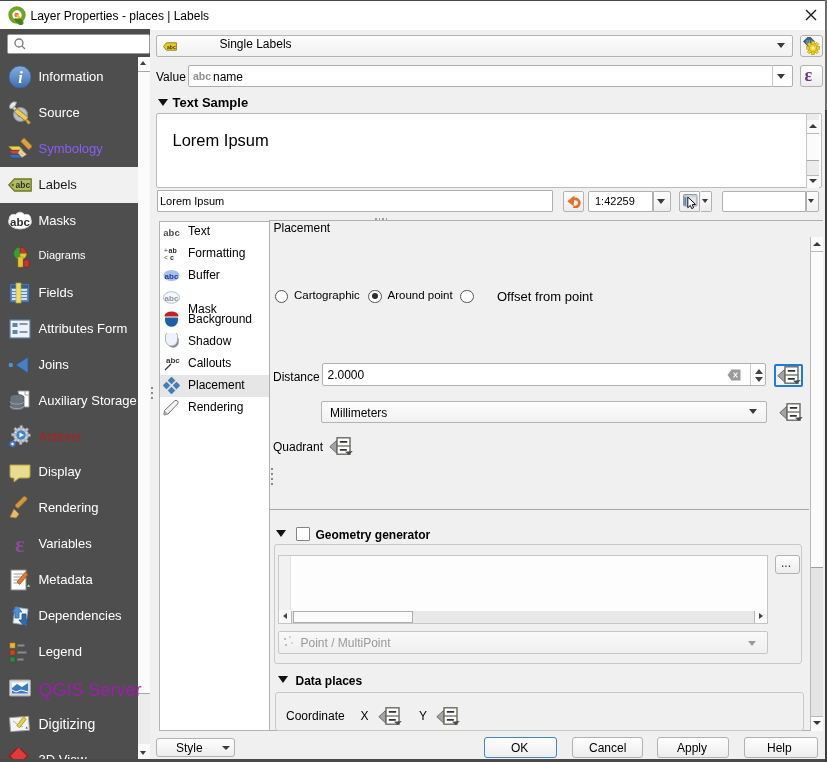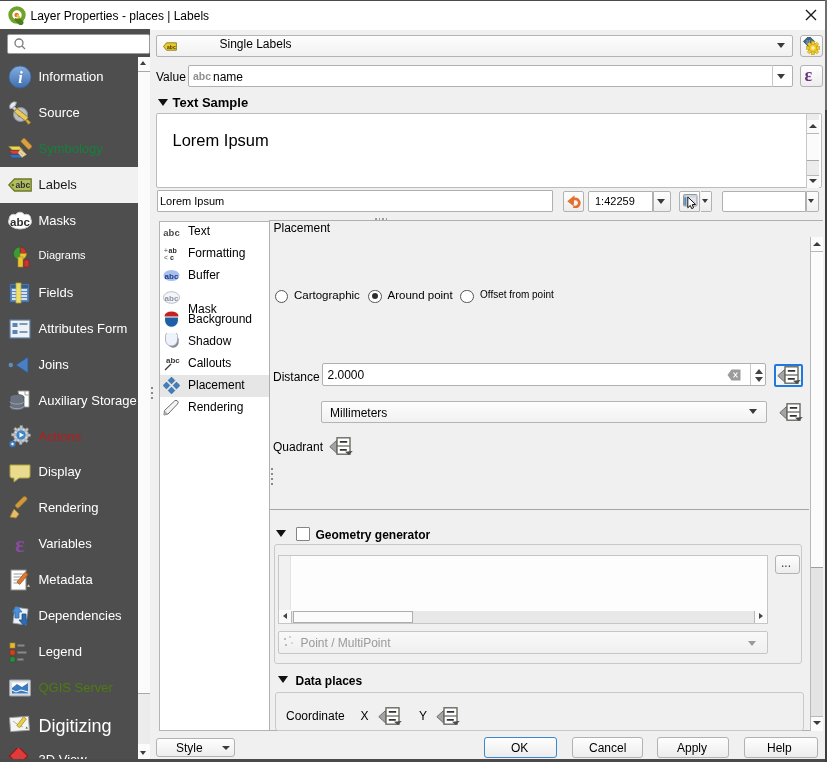--- a/index.html
+++ b/index.html
@@ -73,21 +73,21 @@
     </svg></div>
 <div class="lbl" style="left:38.5px;top:105.1px;font-size:13px;color:#ffffff;">Source</div>
 <div class="abs" style="left:8px;top:137.1px;width:24px;height:24px;"><svg width="24" height="24" viewBox="0 0 24 24">
       <path d="M0.8 9.5 l10.5 0 3.5 3.5 -10.5 0 z" fill="#e8d44d" stroke="#a59a2e" stroke-width="0.7"></path>
       <path d="M0.8 13.5 l10.5 0 3.5 3.5 -10.5 0 z" fill="#cc4444" stroke="#8d2d2d" stroke-width="0.7"></path>
       <path d="M0.8 17.5 l10.5 0 3.5 3.5 -10.5 0 z" fill="#3a6fb0" stroke="#27507f" stroke-width="0.7"></path>
       <rect x="13" y="2" width="12" height="5" rx="1.2" fill="#d9a143" stroke="#9a6d22" stroke-width="0.9" transform="rotate(46 16 5)"></rect>
       <path d="M12.5 11.5 l6 6 -4.5 3 -4-4.5 z" fill="#ecd6a4" stroke="#b09050" stroke-width="0.7"></path>
       <path d="M14 13.5 l2.5 2.5 M12.5 15.5 l2.5 2.5" stroke="#b09050" stroke-width="0.7"></path>
     </svg></div>
-<div class="lbl" style="left:38.5px;top:141.1px;font-size:13px;color:#15803d;">Symbology</div>
+<div class="lbl" style="left:38.5px;top:141.1px;font-size:13px;color:#8b5cf6;">Symbology</div>
 <div class="abs" style="left:0;top:167.0px;width:138px;height:36px;background:#f1f1f1;"></div>
 <div class="abs" style="left:8px;top:173.0px;width:24px;height:24px;"><svg width="24" height="24" viewBox="0 0 24 24">
       <path d="M0.8 12 L6.5 6 H23.2 V18 H6.5 Z" fill="#b3bd5e" stroke="#6d7a26" stroke-width="1.3"></path>
       <circle cx="4.8" cy="12" r="1.2" fill="#5d6820"></circle>
       <text x="14.8" y="15.2" font-size="8.5" font-weight="bold" fill="#2c3338" text-anchor="middle">abc</text>
     </svg></div>
 <div class="lbl" style="left:38.5px;top:177.0px;font-size:13px;color:#1a1a1a;">Labels</div>
 <div class="abs" style="left:8px;top:208.9px;width:24px;height:24px;"><svg width="24" height="24" viewBox="0 0 24 24">
       <ellipse cx="12" cy="12.5" rx="11.5" ry="7.5" fill="#fff" stroke="#cdcdcd" stroke-width="1"></ellipse>
       <circle cx="5.5" cy="9.5" r="4.2" fill="#fff" stroke="#cdcdcd" stroke-width="1"></circle>
@@ -184,28 +184,28 @@
       <rect x="2" y="17" width="5" height="5" fill="#2d8a3e" stroke="#1d5c29" stroke-width="0.6"></rect>
       <path d="M9.5 5.5 h7 M9.5 12.5 h9 M9.5 19.5 h6" stroke="#8a8a8a" stroke-width="2.2"></path>
     </svg></div>
 <div class="lbl" style="left:38.5px;top:644.1px;font-size:13px;color:#ffffff;">Legend</div>
 <div class="abs" style="left:8px;top:676.0px;width:24px;height:24px;"><svg width="24" height="24" viewBox="0 0 24 24">
       <rect x="1.5" y="4" width="21" height="16" rx="1" fill="#d7dade" stroke="#9aa0a8" stroke-width="1"></rect>
       <rect x="4" y="6.5" width="16" height="11" fill="#fff"></rect>
       <path d="M4 12 l5 -4 5 3 6 -4 v10.5 h-16 z" fill="#3a7bbf"></path>
       <path d="M4 14 l4 2 5 -2 7 2" stroke="#fff" stroke-width="1" fill="none"></path>
     </svg></div>
-<div class="lbl" style="left:38.5px;top:680.0px;font-size:13px;color:#4d7c0f;">QGIS Server</div>
+<div class="lbl" style="left:38.5px;top:680.0px;font-size:18px;color:#a21caf;">QGIS Server</div>
 <div class="abs" style="left:8px;top:711.9px;width:24px;height:24px;"><svg width="24" height="24" viewBox="0 0 24 24">
       <rect x="2" y="5" width="19" height="14" fill="#f4f4f2" stroke="#9a9a9a" stroke-width="0.9" transform="rotate(-4 11 12)"></rect>
       <path d="M5 9 l4 3 m2 1 l4 2" stroke="#b0b0b0" stroke-width="1"></path>
       <rect x="12" y="5" width="3.6" height="11" fill="#e8cf4a" stroke="#a3881d" stroke-width="0.7" transform="rotate(38 14 10)"></rect>
       <path d="M18.4 14.4 l1.8 2.2 -2.7 0.2 z" fill="#6a6a6a"></path>
     </svg></div>
-<div class="lbl" style="left:38.5px;top:715.9px;font-size:18px;color:#ffffff;">Digitizing</div>
+<div class="lbl" style="left:38.5px;top:715.9px;font-size:14px;color:#ffffff;">Digitizing</div>
 <div class="abs" style="left:8px;top:747.9px;width:24px;height:24px;"><svg width="24" height="24" viewBox="0 0 24 24">
       <rect x="3" y="3" width="13" height="13" fill="#e03a3a" stroke="#8d1d1d" stroke-width="1.2" transform="rotate(45 12 10)"></rect>
       <rect x="6" y="14" width="12" height="12" fill="#54b044" stroke="#2d7a22" stroke-width="1" transform="rotate(45 12 20)"></rect>
     </svg></div>
 <div class="lbl" style="left:38.5px;top:751.9px;font-size:13px;color:#ffffff;">3D View</div>
 <div class="combo" style="left:156px;top:34.5px;width:637px;height:22.5px;"></div>
 <svg class="abs" style="left:162.5px;top:41.5px" width="14" height="9" viewBox="0 0 14 9">
  <path d="M0.5 4.5 L3.5 0.8 H13.4 V8.2 H3.5 Z" fill="#e8c932" stroke="#8a7a10" stroke-width="0.9"></path>
  <text x="8.4" y="6.8" font-size="5" font-weight="bold" fill="#4a3c00" text-anchor="middle">abc</text>
 </svg>
@@ -326,21 +326,21 @@
 <div class="abs" style="left:271px;top:468px;width:2px;height:18px;background:repeating-linear-gradient(#8a8a8a 0 2px,transparent 2px 5px);"></div>
 
 <div class="abs" style="left:269.3px;top:220px;width:554.2px;height:510.5px;border:1px solid #b0b0b0;border-right:none;"></div>
 <div class="lbl" style="left:273.5px;top:220.5px;">Placement</div>
 <div class="abs" style="left:274.6px;top:289.5px;width:13.5px;height:13.5px;border:1px solid #555;border-radius:50%;background:#fff;"></div>
 <div class="lbl" style="left:294.0px;top:289.4px;font-size:11.5px;">Cartographic</div>
 <div class="abs" style="left:368.2px;top:289.5px;width:13.5px;height:13.5px;border:1px solid #555;border-radius:50%;background:#fff;"></div>
 <div class="abs" style="left:371.9px;top:293.2px;width:6.2px;height:6.2px;border-radius:50%;background:#2e2e2e;"></div>
 <div class="lbl" style="left:387.5px;top:289.4px;font-size:11.5px;">Around point</div>
 <div class="abs" style="left:460.1px;top:289.5px;width:13.5px;height:13.5px;border:1px solid #555;border-radius:50%;background:#fff;"></div>
-<div class="lbl" style="left:480.0px;top:289.4px;font-size:10px;">Offset from point</div>
+<div class="lbl" style="left:497px;top:289.4px;font-size:13px;">Offset from point</div>
 <div class="lbl" style="left:273px;top:369.5px;">Distance</div>
 <div class="fld" style="left:321.5px;top:363px;width:444.5px;height:22.5px;"></div>
 <div class="lbl" style="left:327.5px;top:368px;">2.0000</div>
 <svg class="abs" style="left:726.5px;top:369px" width="14" height="12" viewBox="0 0 14 12">
  <path d="M0.5 6 L4.5 0.5 H13.5 V11.5 H4.5 Z" fill="#9b9b9b"></path>
  <path d="M6.5 3.5 L10.5 8.5 M10.5 3.5 L6.5 8.5" stroke="#fff" stroke-width="1.2"></path>
 </svg>
 <div class="abs" style="left:749.5px;top:363.5px;width:1px;height:21.5px;background:#c8c8c8;"></div>
 <div class="arrow-up" style="left:754.5px;top:369px;border-left-width:4.2px;border-right-width:4.2px;border-bottom-width:5px;border-bottom-color:#444;"></div>
 <div class="arrow-dn" style="left:754.5px;top:377px;border-left-width:4.2px;border-right-width:4.2px;border-top-width:5px;border-top-color:#444;"></div>

